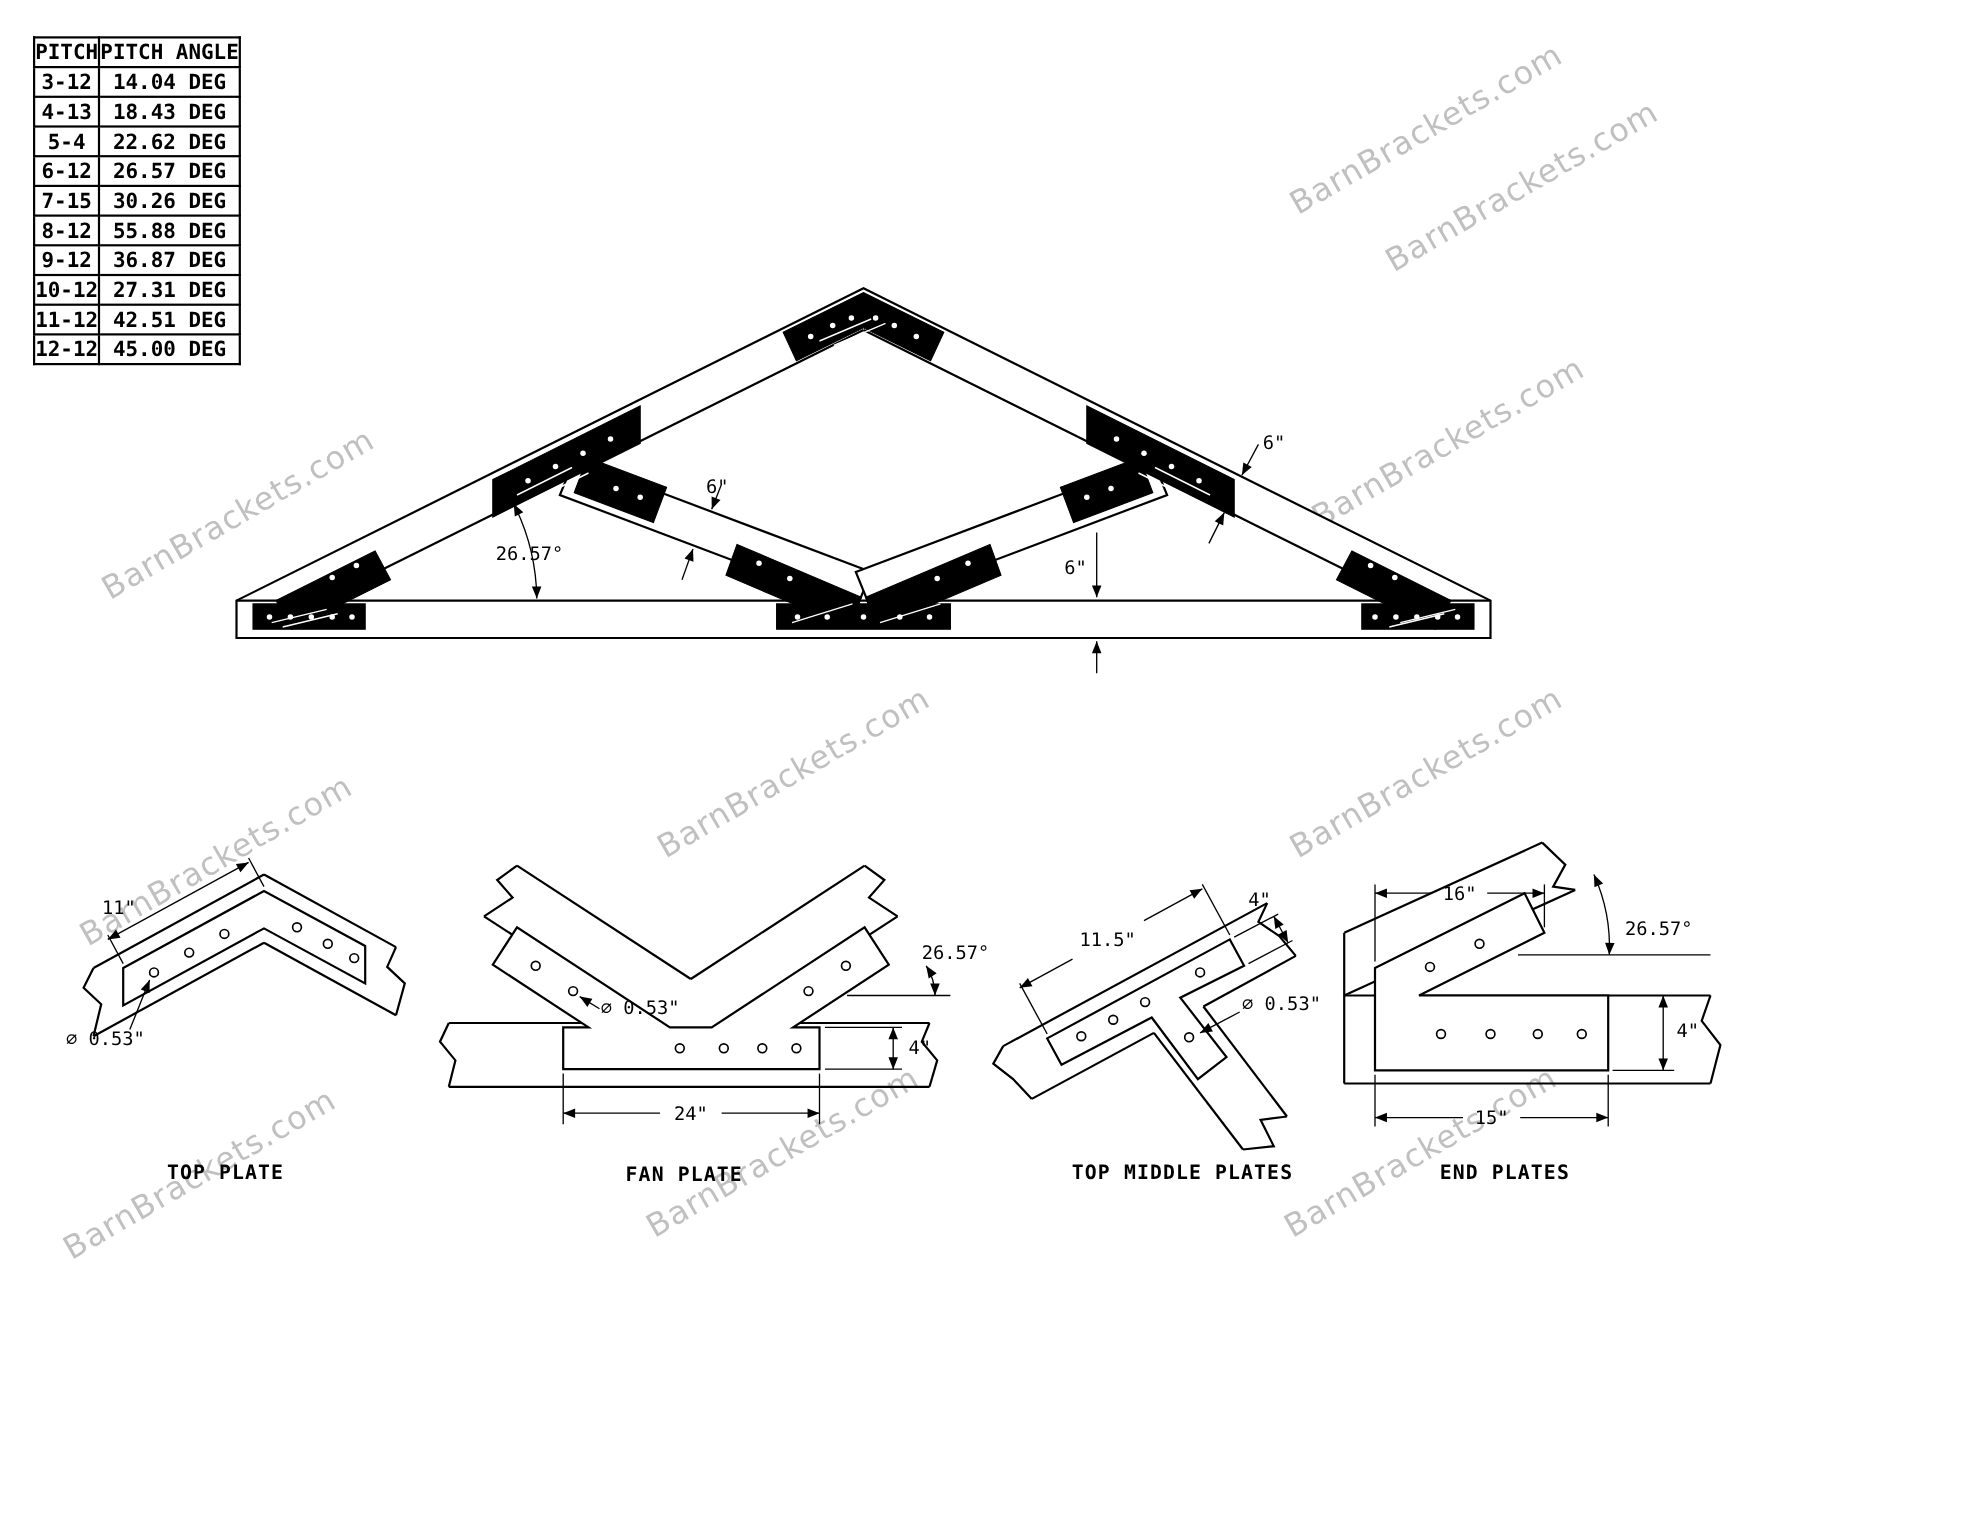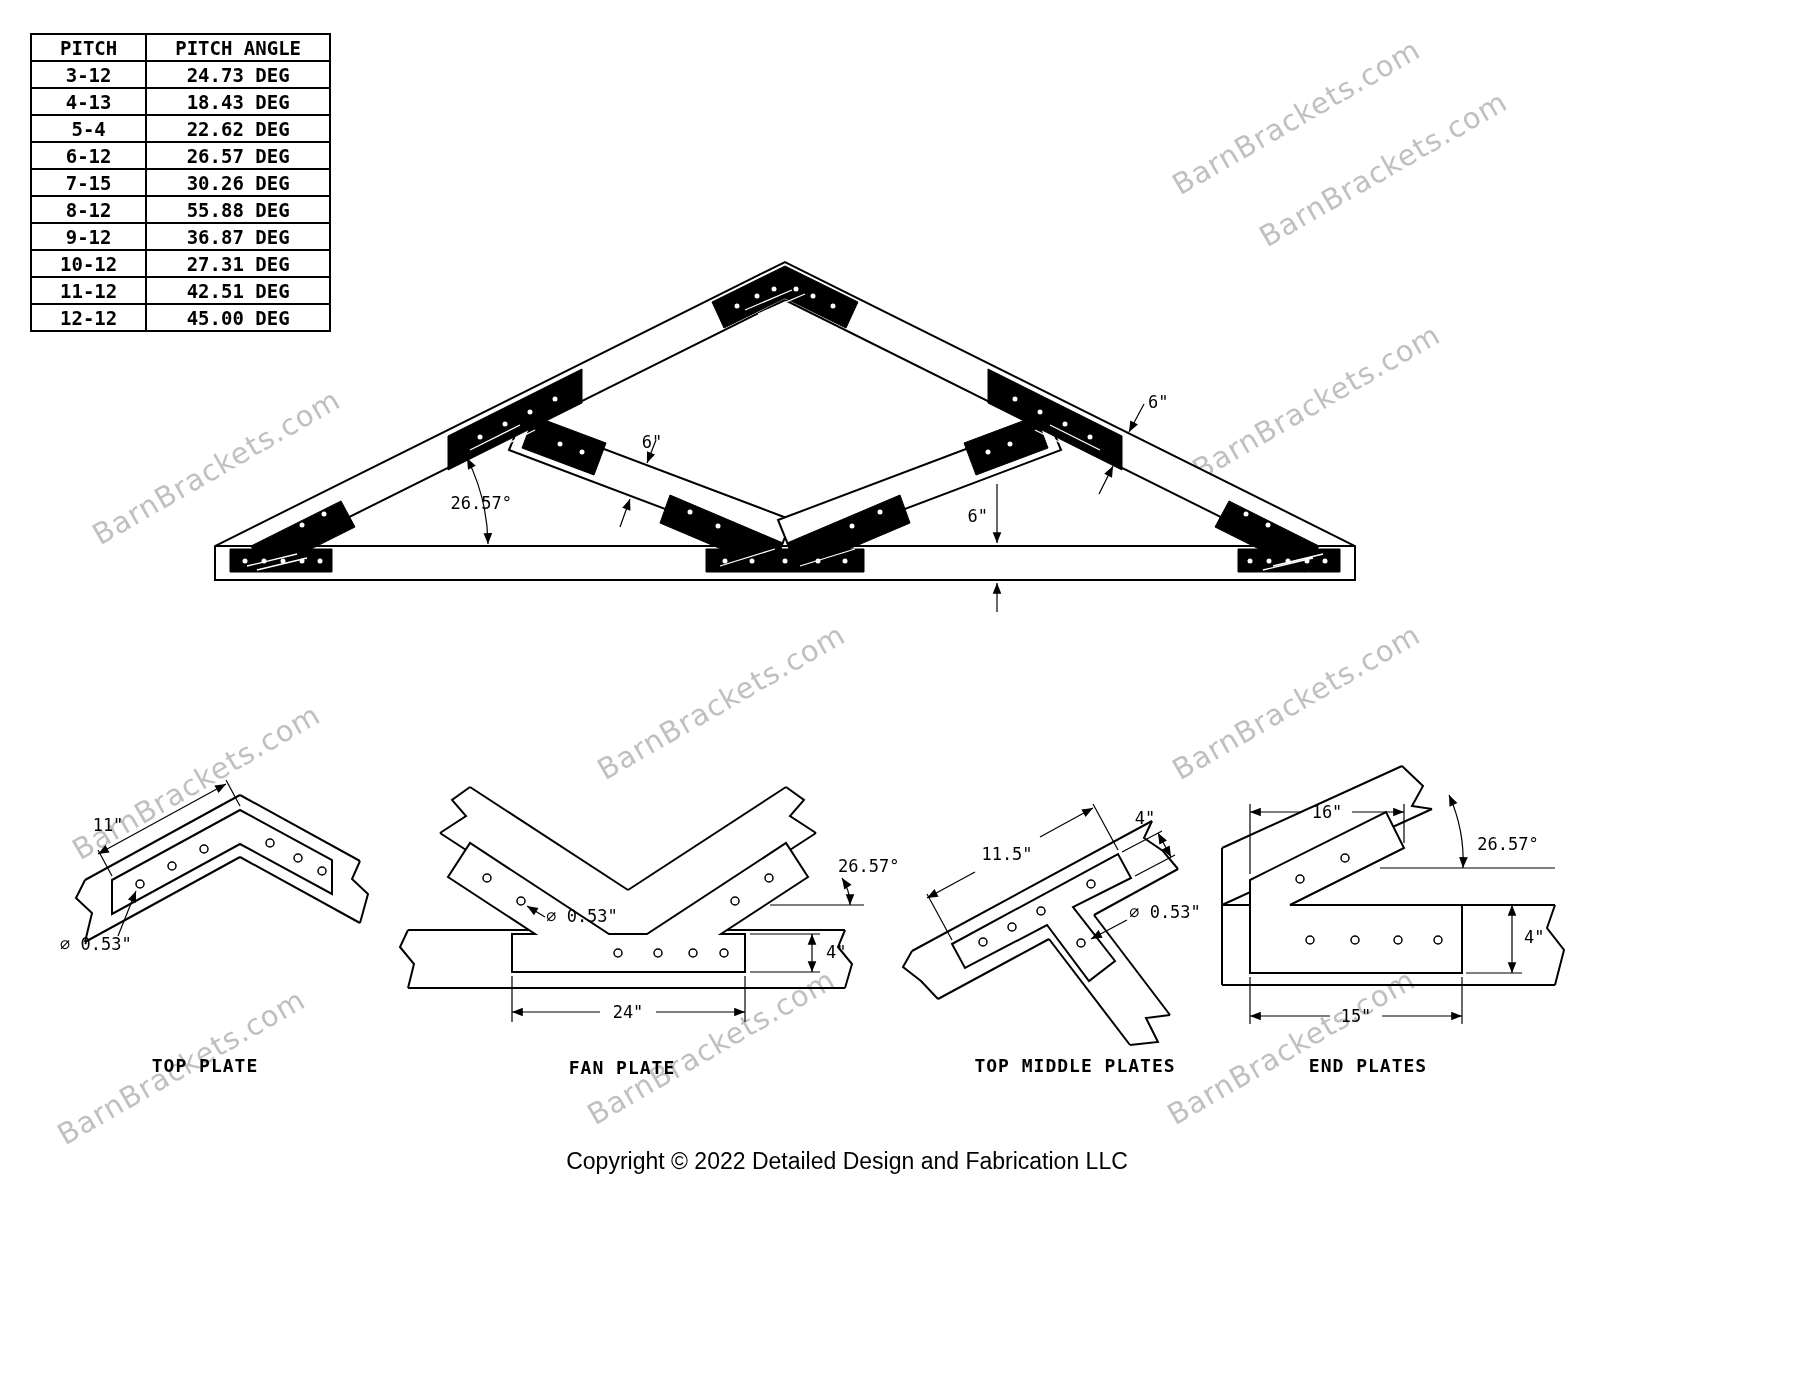--- a/index.html
+++ b/index.html
@@ -5,21 +5,21 @@
   html,body{margin:0;padding:0;background:#ffffff;}
   .sheet{position:relative;width:1800px;height:1391px;background:#fff;overflow:hidden;
          font-family:"DejaVu Sans Mono",monospace;}
   
   .wm{position:absolute;font-family:"DejaVu Sans",sans-serif;font-size:29px;font-weight:400;
       letter-spacing:1px;color:rgba(130,130,130,0.5);transform:rotate(-30deg);
       transform-origin:0 50%;white-space:nowrap;pointer-events:none;}
   
   .pitch-table{position:absolute;left:30px;top:33px;border-collapse:collapse;
       font-family:"DejaVu Sans Mono",monospace;font-weight:bold;font-size:19px;color:#000;}
-  .pitch-table th,.pitch-table td{border:2px solid #000;padding:0 28px;height:25px;
+  .pitch-table th,.pitch-table td{border:2px solid #000;padding:0 0;height:25px;
       text-align:center;white-space:nowrap;}
   
   svg.canvas{position:absolute;left:0;top:0;}
   .member{fill:none;stroke:#000;stroke-width:2;}
   .member-fill{fill:#fff;stroke:#000;stroke-width:2;}
   .plate{fill:#000;stroke:#000;stroke-width:1;}
   .plate-outline{fill:#fff;stroke:#000;stroke-width:2;}
   .hole-t{fill:#fff;stroke:none;}
   .hole-d{fill:#fff;stroke:#000;stroke-width:1.5;}
   .scribble{stroke:#fff;stroke-width:1.3;fill:none;}
@@ -49,21 +49,21 @@
   <table class="pitch-table">
     <thead>
       <tr>
         <th>PITCH</th>
         <th>PITCH ANGLE</th>
       </tr>
     </thead>
     <tbody>
       <tr>
           <td>3-12</td>
-          <td>24.73 DEG</td>
+          <td>14.04 DEG</td>
         </tr>
       <tr>
           <td>4-13</td>
           <td>18.43 DEG</td>
         </tr>
       <tr>
           <td>5-4</td>
           <td>22.62 DEG</td>
         </tr>
       <tr>
@@ -361,14 +361,13 @@
         <line class="dim" x1="1250" y1="977" x2="1250" y2="1024"></line>
         <line class="dim" x1="1462" y1="977" x2="1462" y2="1024"></line>
         <line class="dim" x1="1250" y1="1016" x2="1330" y2="1016" marker-start="url(#arr)"></line>
         <line class="dim" x1="1382" y1="1016" x2="1462" y2="1016" marker-end="url(#arr)"></line>
         <text class="dim-text" x="1356" y="1022" text-anchor="middle">15"</text>
       </g>
       <text class="caption" x="1368" y="1072" text-anchor="middle">END PLATES</text>
     </g>
   </svg>
 
-  <div class="copyright">Copyright © 2022 Detailed Design and Fabrication LLC</div>
 </div>
 
 </body></html>

